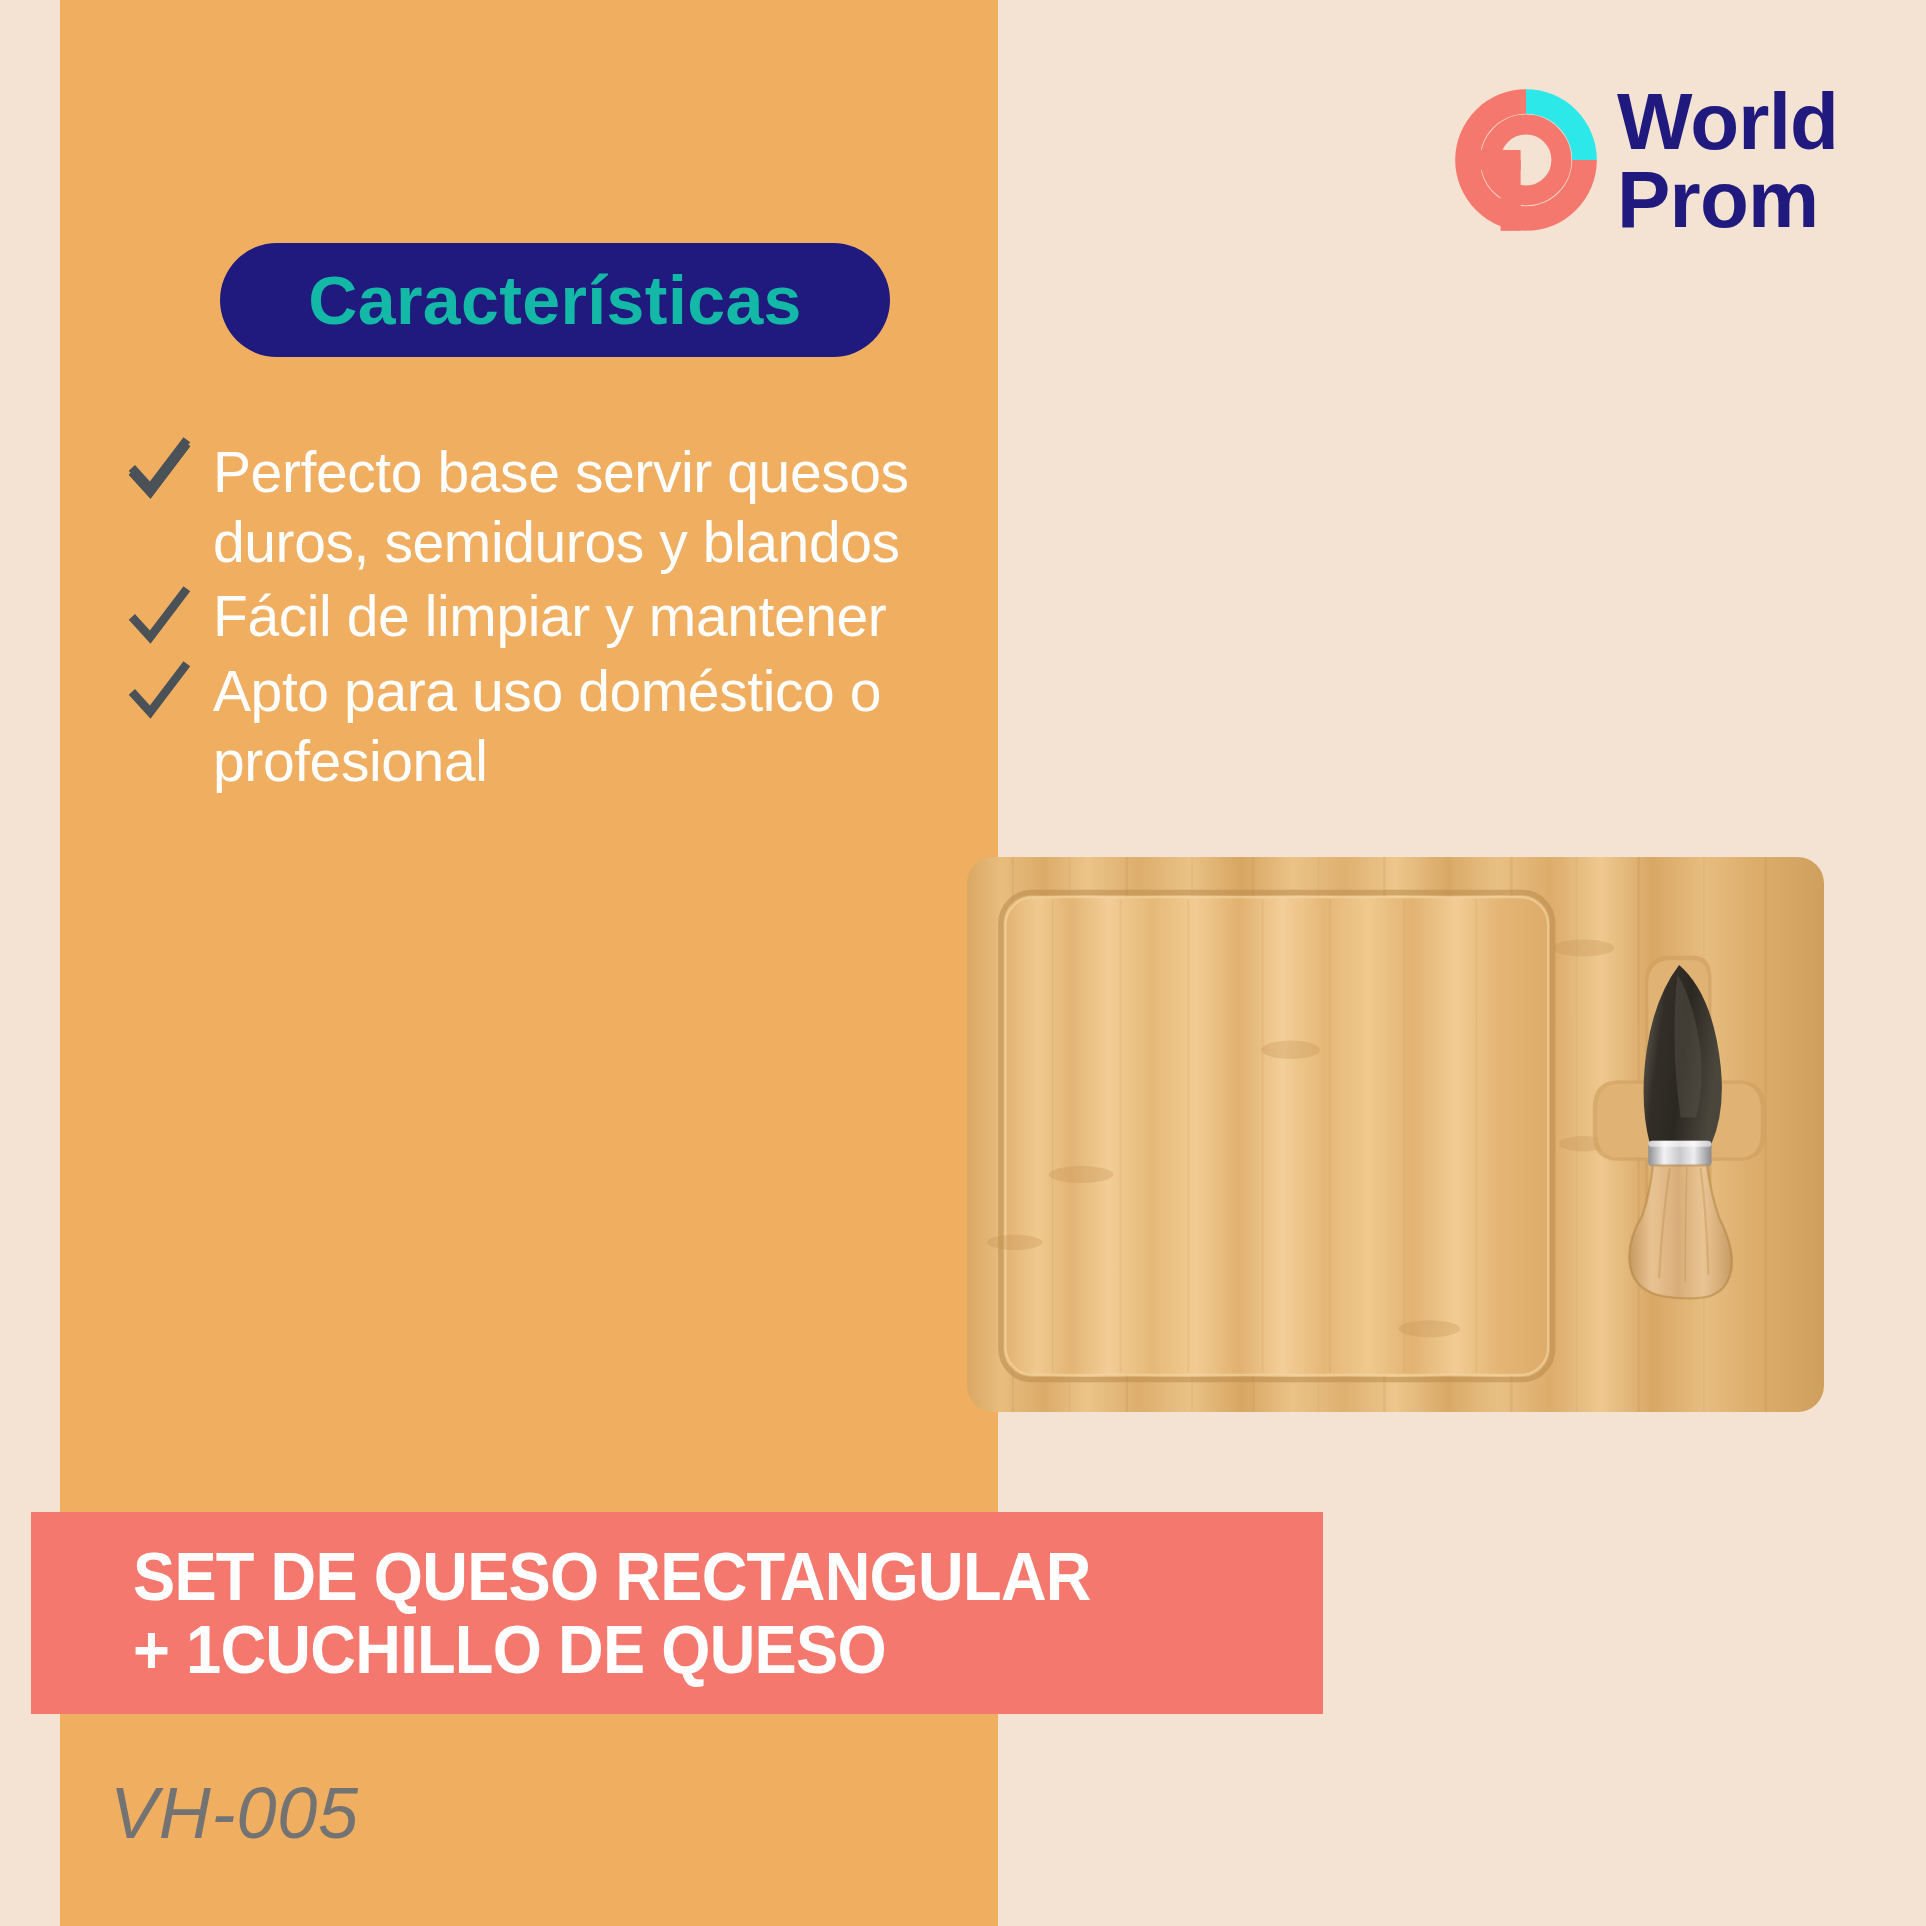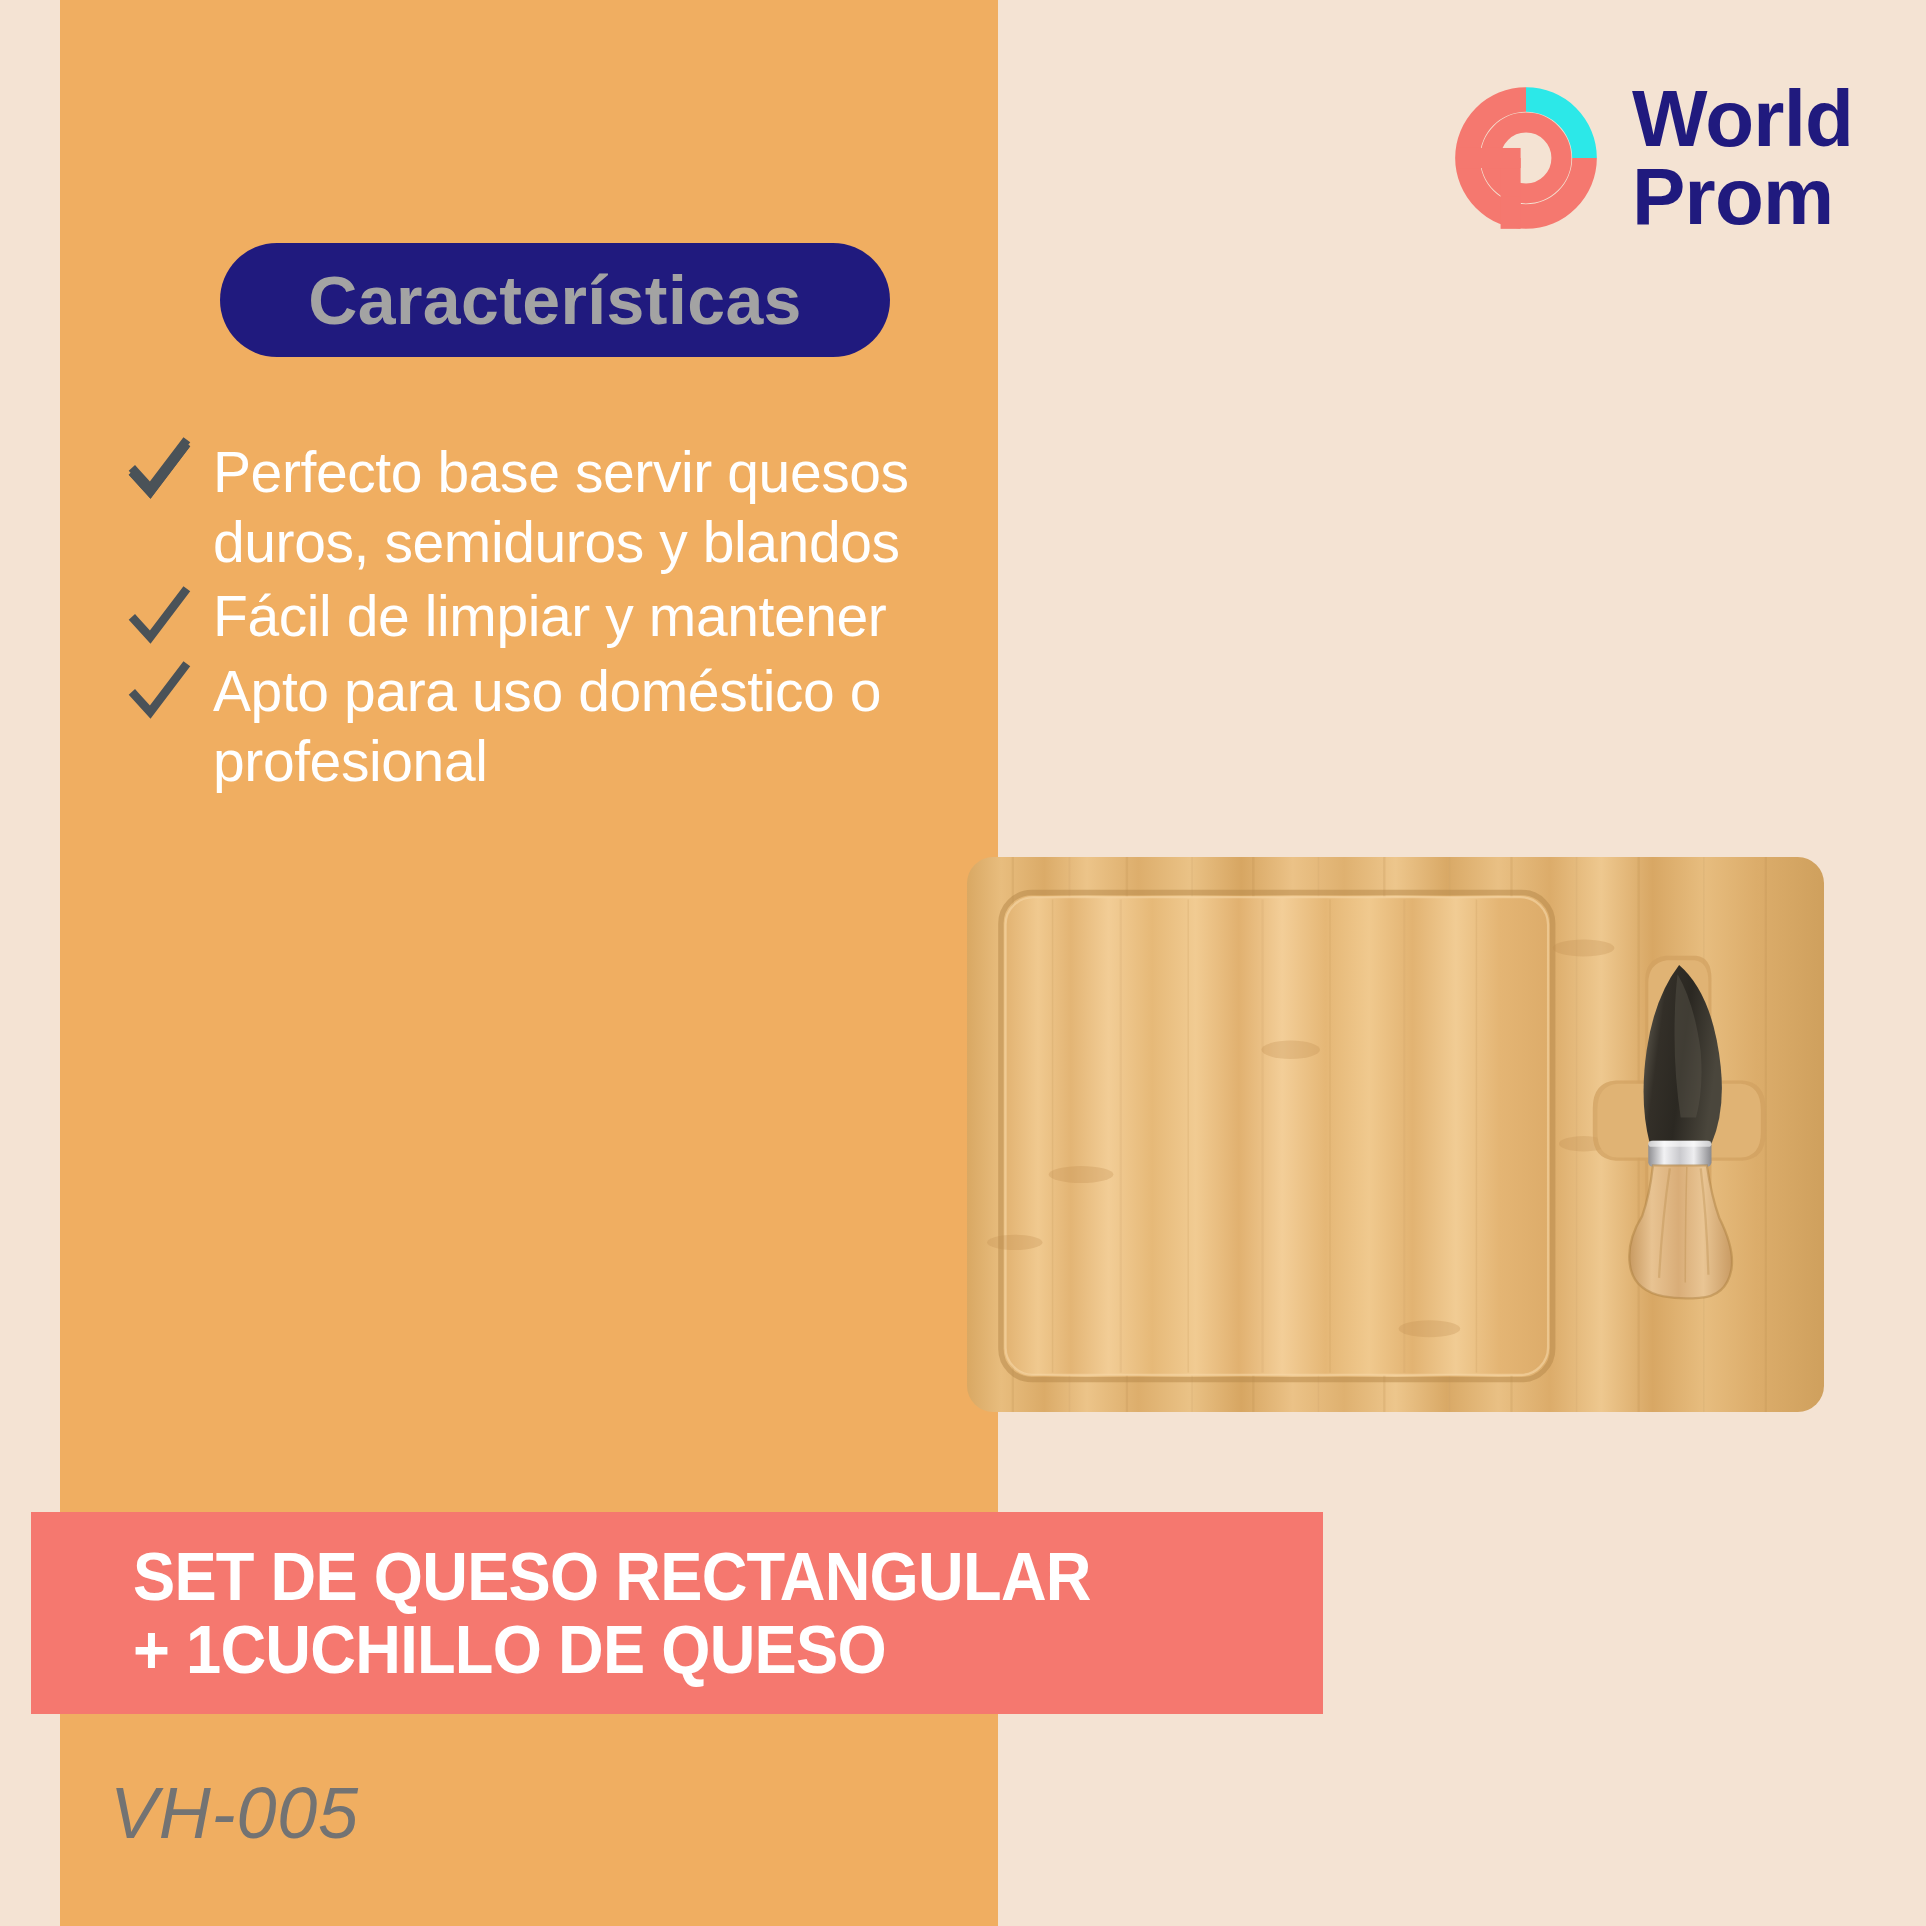--- a/index.html
+++ b/index.html
@@ -28,26 +28,26 @@
     top: 0;
     width: 938px;
     height: 1926px;
     background: #f0ae61;
   }
 
   
   .logo {
     position: absolute;
     left: 1449px;
-    top: 69px;
+    top: 83px;
     width: 447px;
     height: 177px;
     display: flex;
-    align-items: center;
-    gap: 29px;
+    align-items: flex-start;
+    gap: 14px;
   }
   .logo-mark {
     position: relative;
     width: 154px;
     height: 154px;
     flex: 0 0 154px;
   }
   .logo-mark svg { display: block; width: 154px; height: 154px; }
   .logo-text {
     color: #201a7e;
@@ -65,21 +65,21 @@
     top: 243px;
     width: 670px;
     height: 114px;
     background: #201a7e;
     border-radius: 62px;
     display: flex;
     align-items: center;
     justify-content: center;
   }
   .badge-label {
-    color: #a3a3a3;
+    color: #14b8a6;
     font-size: 68px;
     font-weight: bold;
     letter-spacing: 0.4px;
   }
 
   
   .features {
     position: absolute;
     left: 127px;
     top: 432px;

